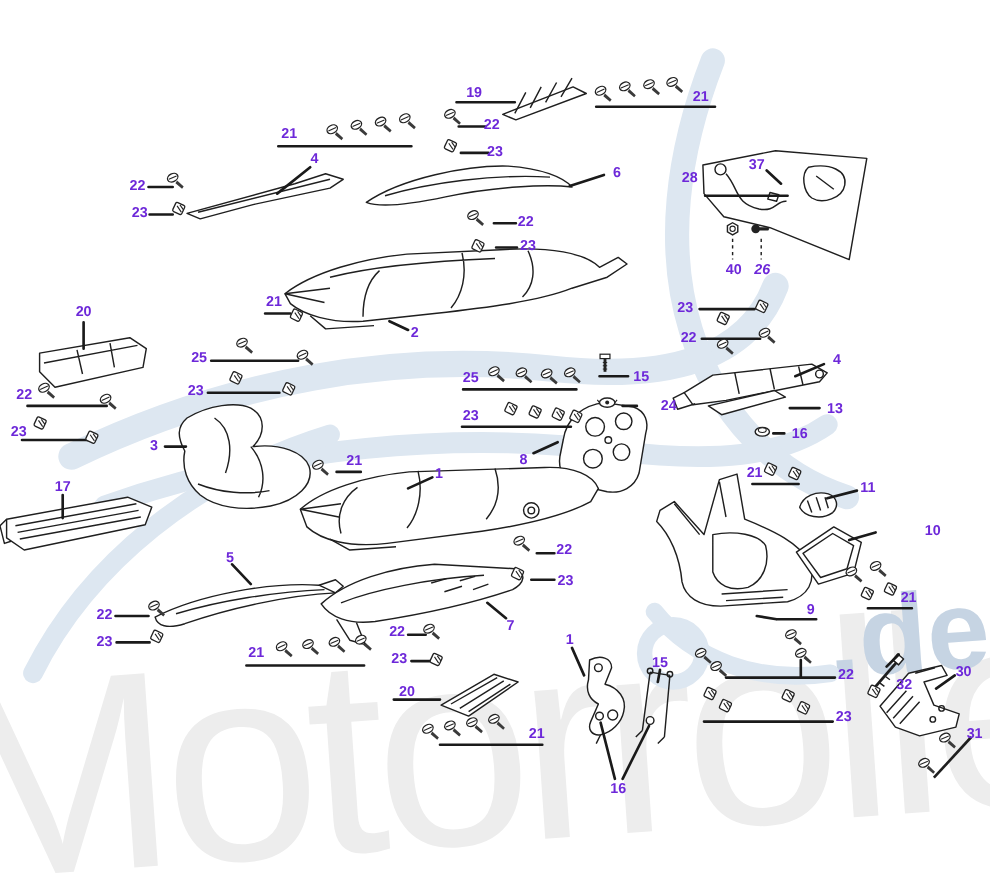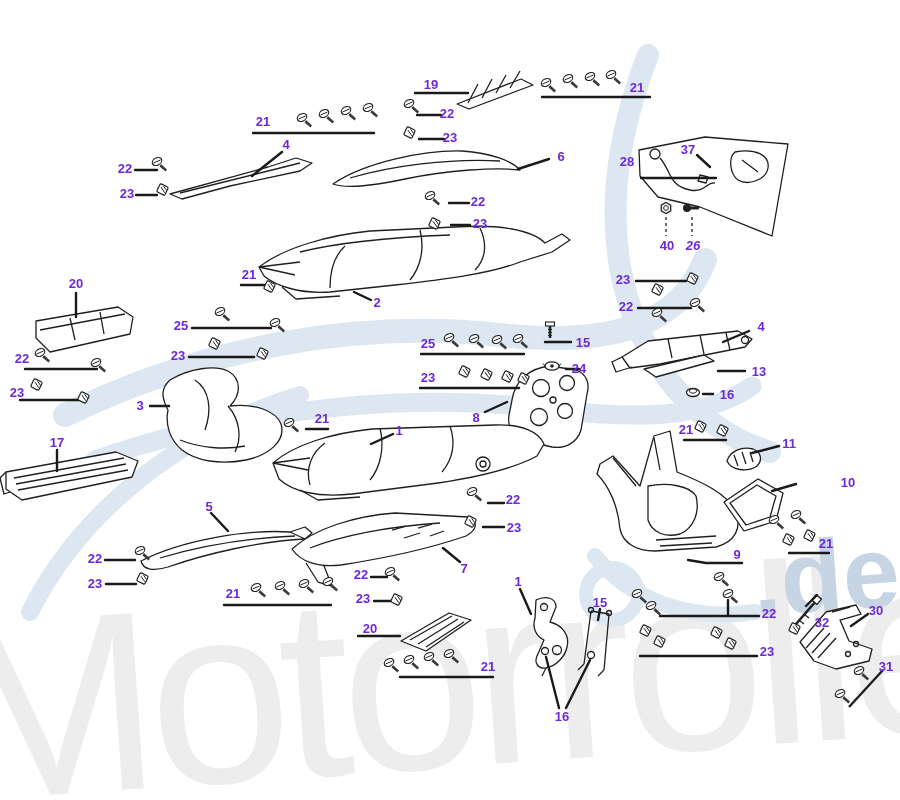--- a/index.html
+++ b/index.html
@@ -306,21 +306,21 @@
       <div class="callout" style="left: 249px; top: 274px;">21</div>
       <div class="callout" style="left: 76px; top: 283px;">20</div>
       <div class="callout" style="left: 181px; top: 325px;">25</div>
       <div class="callout" style="left: 178px; top: 355px;">23</div>
       <div class="callout" style="left: 22px; top: 358px;">22</div>
       <div class="callout" style="left: 17px; top: 392px;">23</div>
       <div class="callout" style="left: 140px; top: 405px;">3</div>
       <div class="callout" style="left: 428px; top: 343px;">25</div>
       <div class="callout" style="left: 428px; top: 377px;">23</div>
       <div class="callout" style="left: 583px; top: 342px;">15</div>
-      <div class="callout" style="left: 579px; top: 368px;">24</div>
+      <div class="callout" style="left: 608px; top: 368px;">24</div>
       <div class="callout" style="left: 623px; top: 279px;">23</div>
       <div class="callout" style="left: 626px; top: 306px;">22</div>
       <div class="callout" style="left: 761px; top: 326px;">4</div>
       <div class="callout" style="left: 759px; top: 371px;">13</div>
       <div class="callout" style="left: 727px; top: 394px;">16</div>
       <div class="callout" style="left: 476px; top: 417px;">8</div>
       <div class="callout" style="left: 322px; top: 418px;">21</div>
       <div class="callout" style="left: 399px; top: 430px;">1</div>
       <div class="callout" style="left: 513px; top: 499px;">22</div>
       <div class="callout" style="left: 514px; top: 527px;">23</div>

